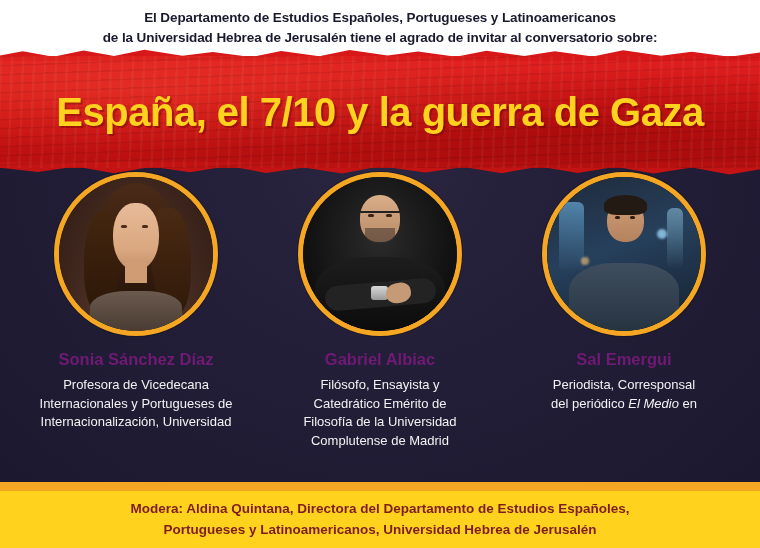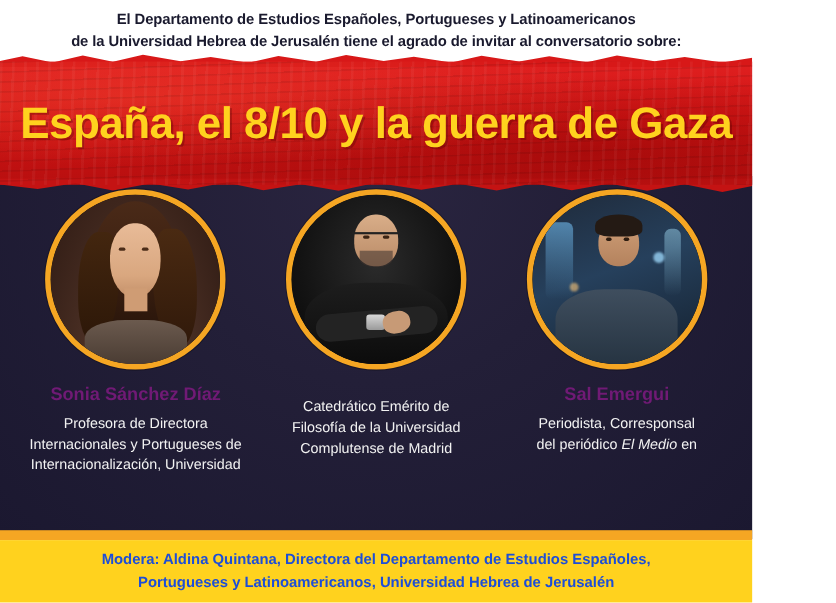--- a/index.html
+++ b/index.html
@@ -4,21 +4,21 @@
 <style>
   * { box-sizing: border-box; margin: 0; padding: 0; }
   html, body {
     width: 760px; height: 548px;
     font-family: "Liberation Sans", sans-serif;
     background: #ffffff;
     overflow: hidden;
   }
   .poster {
     position: relative;
-    width: 684px; height: 548px;
+    width: 760px; height: 548px;
     background: #ffffff;
     overflow: hidden;
   }
 
   
   .header {
     position: absolute;
     top: 0; left: 0; right: 0;
     padding: 8px 18px 6px 18px;
     text-align: center;
@@ -233,82 +233,83 @@
     display: flex;
     flex-direction: column;
     align-items: center;
     justify-content: center;
     text-align: center;
     padding: 0 16px;
   }
   .footer .fline {
     font-size: 13.5px;
     font-weight: bold;
-    color: #1d4ed8;
+    color: #7f1d1d;
     line-height: 1.5;
   }
 </style>
 </head>
 <body>
 
 <div class="poster">
 
   <div class="header">
     <div class="line">El Departamento de Estudios Españoles, Portugueses y Latinoamericanos</div>
     <div class="line">de la Universidad Hebrea de Jerusalén tiene el agrado de invitar al conversatorio sobre:</div>
   </div>
 
   <div class="body-dark"></div>
 
   <div class="red-band"></div>
   <div class="red-texture"></div>
 
   <div class="title">
-    <h1>España, el 8/10 y la guerra de Gaza</h1>
+    <h1>España, el 7/10 y la guerra de Gaza</h1>
   </div>
 
   <div class="speakers">
 
     <div class="speaker">
       <div class="photo-ring">
         <div class="photo p1">
           <div class="hair"></div>
             <div class="hair-l"></div>
             <div class="hair-r"></div>
           <div class="face"></div>
           <div class="eye eye-l"></div>
             <div class="eye eye-r"></div>
           <div class="neck"></div>
             <div class="top"></div>
         </div>
       </div>
       <div class="sp-name">Sonia Sánchez Díaz</div>
       <div class="sp-role">
-        <span>Profesora de Directora</span><br>
+        <span>Profesora de Vicedecana</span><br>
         <span>Internacionales y Portugueses de</span><br>
         <span>Internacionalización, Universidad</span><br>
       </div>
     </div>
 
     <div class="speaker">
       <div class="photo-ring">
         <div class="photo p2">
           <div class="torso"></div>
           <div class="head"></div>
           <div class="glasses"></div>
           <div class="eye eye-l"></div>
             <div class="eye eye-r"></div>
           <div class="beard"></div>
           <div class="arm"></div>
           <div class="watch"></div>
           <div class="hand"></div>
         </div>
       </div>
+      <div class="sp-name">Gabriel Albiac</div>
       <div class="sp-role">
-        <br>
+        <span>Filósofo, Ensayista y</span><br>
         <span>Catedrático Emérito de</span><br>
         <span>Filosofía de la Universidad</span><br>
         <span>Complutense de Madrid</span>
       </div>
     </div>
 
     <div class="speaker">
       <div class="photo-ring">
         <div class="photo p3">
           <div class="light1"></div>

